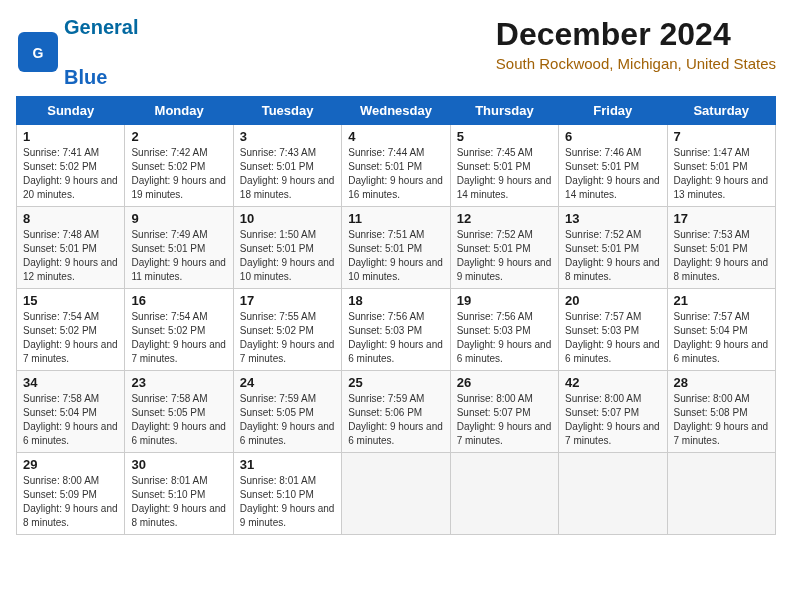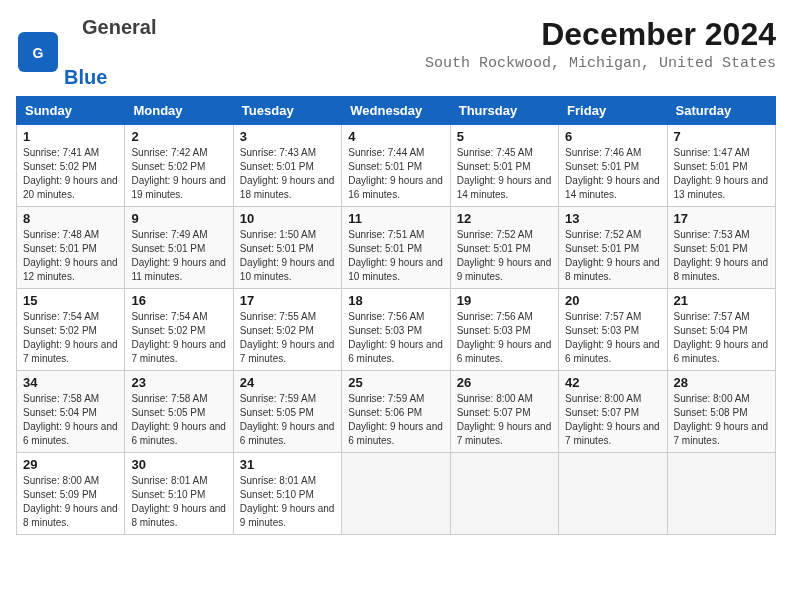--- a/index.html
+++ b/index.html
@@ -15,42 +15,40 @@
       justify-content: space-between;
       align-items: flex-start;
       margin-bottom: 8px;
     }
     .logo {
       display: flex;
       flex-direction: column;
       align-items: flex-start;
     }
     .title-area {
-      text-align: right;
     }
     .month-title {
       font-size: 32px;
       font-weight: bold;
       color: #1a1a1a;
     }
     .location {
       font-size: 15px;
-      color: #737373;
+      color: #a16207;
       margin-top: 2px;
-      font-family: Liberation Mono, monospace;
     }
     .calendar {
       width: 100%;
       border-collapse: collapse;
       margin-top: 8px;
     }
     .calendar th {
       background: #1565c0;
       color: #fff;
-      text-align: left;
+      text-align: center;
       padding: 6px 8px;
       font-size: 13px;
       border: 1px solid #1565c0;
     }
     .calendar td {
       vertical-align: top;
       border: 1px solid #ccc;
       padding: 4px 6px;
       font-size: 10.5px;
       color: #333;
@@ -86,21 +84,21 @@
 <div class="header-area">
   <div class="logo">
     <div style="display:flex;align-items:center;gap:4px;">
       <div style="position:relative;width:44px;height:44px;">
         <svg width="44" height="44" viewBox="0 0 44 44">
           <rect x="2" y="2" width="40" height="40" rx="6" fill="#1565c0"></rect>
           <text x="22" y="28" text-anchor="middle" fill="white" font-size="14" font-weight="bold" font-family="Arial">G</text>
         </svg>
       </div>
       <div>
-        <div style="font-size:20px;font-weight:bold;color:#404040;line-height:1.1;margin-left:18px;">General</div>
+        <div style="font-size:20px;font-weight:bold;color:#0369a1;line-height:1.1;">General</div>
         <div style="font-size:20px;font-weight:bold;color:#1565c0;line-height:1.1;margin-top:28px;">Blue</div>
       </div>
     </div>
   </div>
   <div class="title-area">
     <div class="month-title">December 2024</div>
     <div class="location">South Rockwood, Michigan, United States</div>
   </div>
 </div>
 

